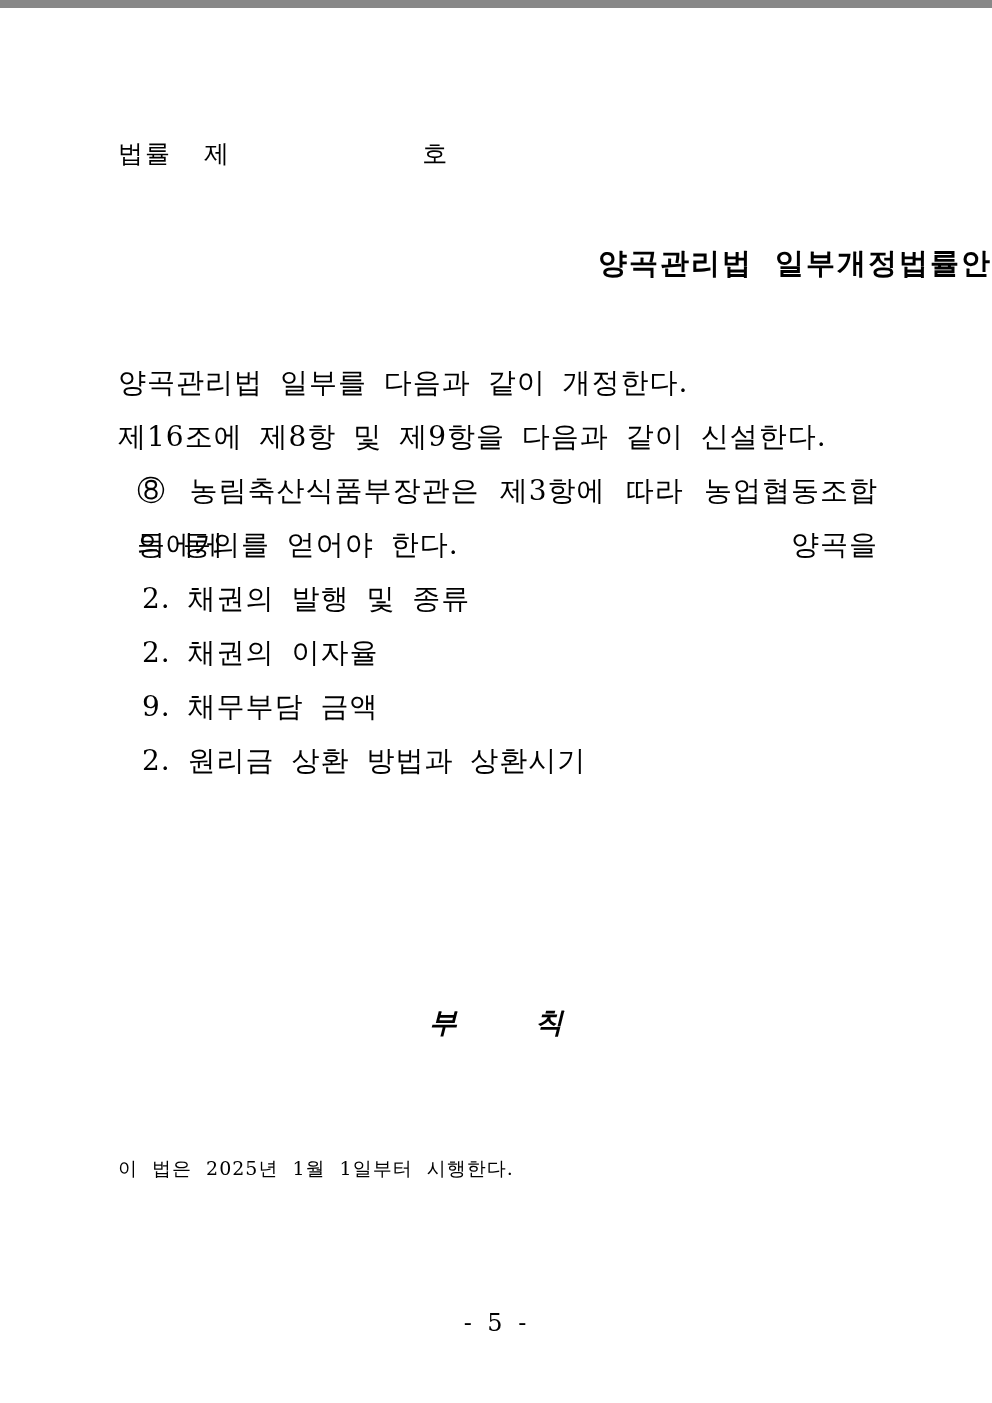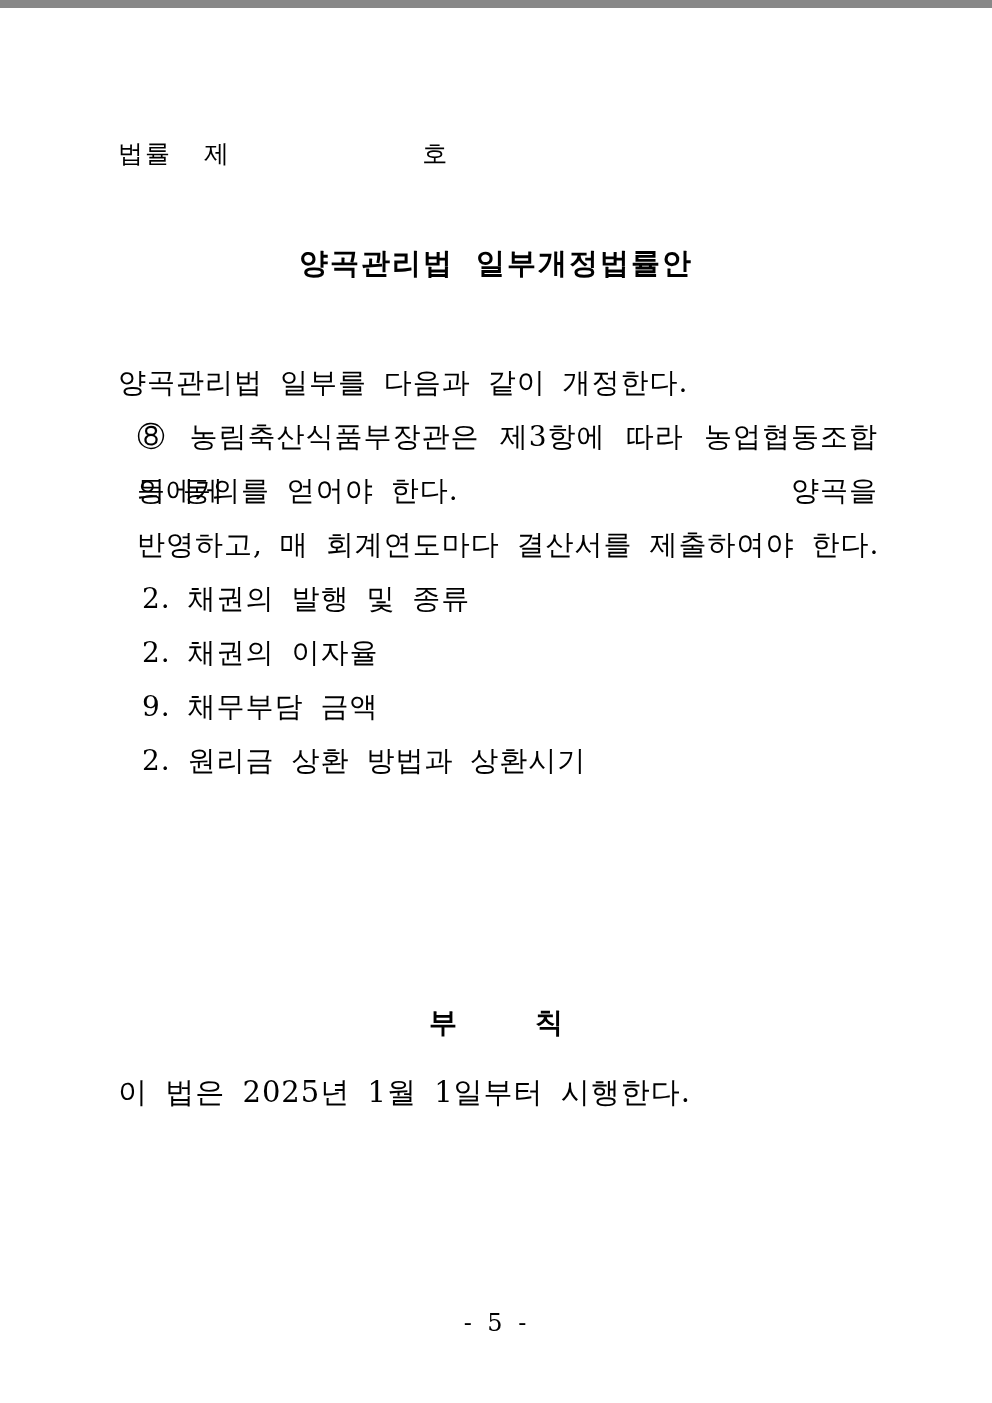--- a/index.html
+++ b/index.html
@@ -22,21 +22,21 @@
     line-height: 32px;
     letter-spacing: 2px;
     word-spacing: 6px;
     white-space: pre;
   }
   .doc-title {
     position: absolute;
     top: 236px;
     left: 0;
     width: 100%;
-    text-align: center;
+    text-align: right;
     font-size: 29px;
     font-weight: bold;
     letter-spacing: 2px;
     word-spacing: 10px;
     line-height: 38px;
   }
   .body-block {
     position: absolute;
     top: 348px;
     left: 118px;
@@ -60,27 +60,28 @@
   .annex-header {
     position: absolute;
     top: 995px;
     left: 0;
     width: 100%;
     text-align: center;
     font-size: 28px;
     font-weight: bold;
     line-height: 40px;
     white-space: pre;
+    font-style: italic;
   }
   .enforcement {
     position: absolute;
-    top: 1064px;
+    top: 1140px;
     left: 118px;
     width: 760px;
-    font-size: 29px;
+    font-size: 19px;
     letter-spacing: 1px;
     word-spacing: 7px;
     line-height: 40px;
     white-space: pre;
   }
   .page-number {
     position: absolute;
     top: 1298px;
     left: 0;
     width: 100%;
@@ -96,23 +97,23 @@
 <body>
 
 <div class="page">
 
   <div class="law-number">법률  제            호</div>
 
   <div class="doc-title">양곡관리법 일부개정법률안</div>
 
   <div class="body-block">
     <div class="line">양곡관리법 일부를 다음과 같이 개정한다.</div>
+    <div class="line">제16조에 제8항 및 제9항을 다음과 같이 신설한다.</div>
     <div class="line indent just">⑧ 농림축산식품부장관은 제3항에 따라 농업협동조합등에게 양곡을</div>
     <div class="line indent">의 동의를 얻어야 한다.</div>
-    <div class="line indent">반영하고, 매 회계연도마다 결산서를 제출하여야 한다.</div>
     <div class="line indent2">2. 채권의 발행 및 종류</div>
     <div class="line indent2">2. 채권의 이자율</div>
     <div class="line indent2">9. 채무부담 금액</div>
     <div class="line indent2">2. 원리금 상환 방법과 상환시기</div>
   </div>
 
   <div class="annex-header">부        칙</div>
 
   <div class="enforcement">이 법은 2025년 1월 1일부터 시행한다.</div>
 

